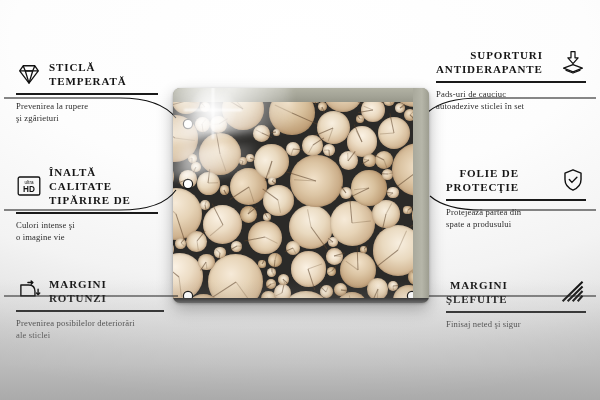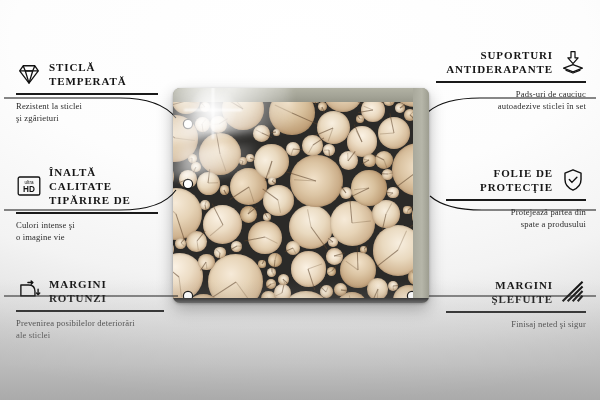--- a/index.html
+++ b/index.html
@@ -82,35 +82,35 @@
   .starburst::before,.starburst::after{
     content:"";position:absolute;left:50%;top:50%;background:rgba(255,255,255,.9);
     filter:blur(1px);
   }
   .starburst::before{width:2px;height:58px;transform:translate(-50%,-50%);}
   .starburst::after{width:58px;height:2px;transform:translate(-50%,-50%);}
 
   
   .feat{position:absolute;}
   .feat .hdr{display:flex;align-items:center;gap:7px;}
-  .feat.right .hdr{flex-direction:row-reverse;justify-content:flex-start;}
+  .feat.right .hdr{flex-direction:row-reverse;justify-content:space-between;}
   .icon{width:26px;height:26px;flex:0 0 26px;display:block;}
   .icon svg{width:26px;height:26px;display:block;}
   .ttl{
     font-family:"Liberation Serif",serif;
     font-size:11px;font-weight:700;letter-spacing:.9px;color:#151515;
     line-height:1.28;text-transform:uppercase;
   }
   .feat.right .ttl{text-align:right;}
   .rule{height:1.4px;background:#1a1a1a;margin:5px 0 5px 0;}
   .sub{
     font-family:"Liberation Serif",serif;
     font-size:8.6px;color:#2c2c2c;line-height:1.42;letter-spacing:.15px;
   }
-  .feat.right .sub{text-align:right;}
+  .feat.right .sub{}
 
   .f-glass{left:16px;top:60px;width:142px;}
   .f-print{left:16px;top:165px;width:142px;}
   .f-round{left:16px;top:277px;width:148px;}
   .f-pads{right:14px;top:48px;width:150px;}
   .f-foil{right:14px;top:166px;width:140px;}
   .f-edge{right:14px;top:278px;width:140px;}
 </style>
 </head>
 <body>
@@ -255,21 +255,21 @@
               <path d="M8.6 9.2h6.8"></path>
         </g>
           </svg>
       </span>
       <div>
         <div class="ttl">STICLĂ</div>
         <div class="ttl">TEMPERATĂ</div>
       </div>
     </div>
     <div class="rule"></div>
-    <div class="sub">Rezistent la sticlei</div>
+    <div class="sub">Prevenirea la rupere</div>
     <div class="sub">şi zgârieturi</div>
   </div>
 
   <div class="feat f-print">
     <div class="hdr">
       <span class="icon">
         <svg viewBox="0 0 26 26">
           <rect x="2.2" y="4" width="21.6" height="18" rx="1.6" fill="none" stroke="#111" stroke-width="1.3"></rect>
           <text x="13" y="11.2" font-family="Liberation Sans, sans-serif" font-size="4.6" text-anchor="middle" fill="#111">ultra</text>
           <text x="13" y="19" font-family="Liberation Sans, sans-serif" font-size="8.2" font-weight="bold" text-anchor="middle" fill="#111">HD</text>

